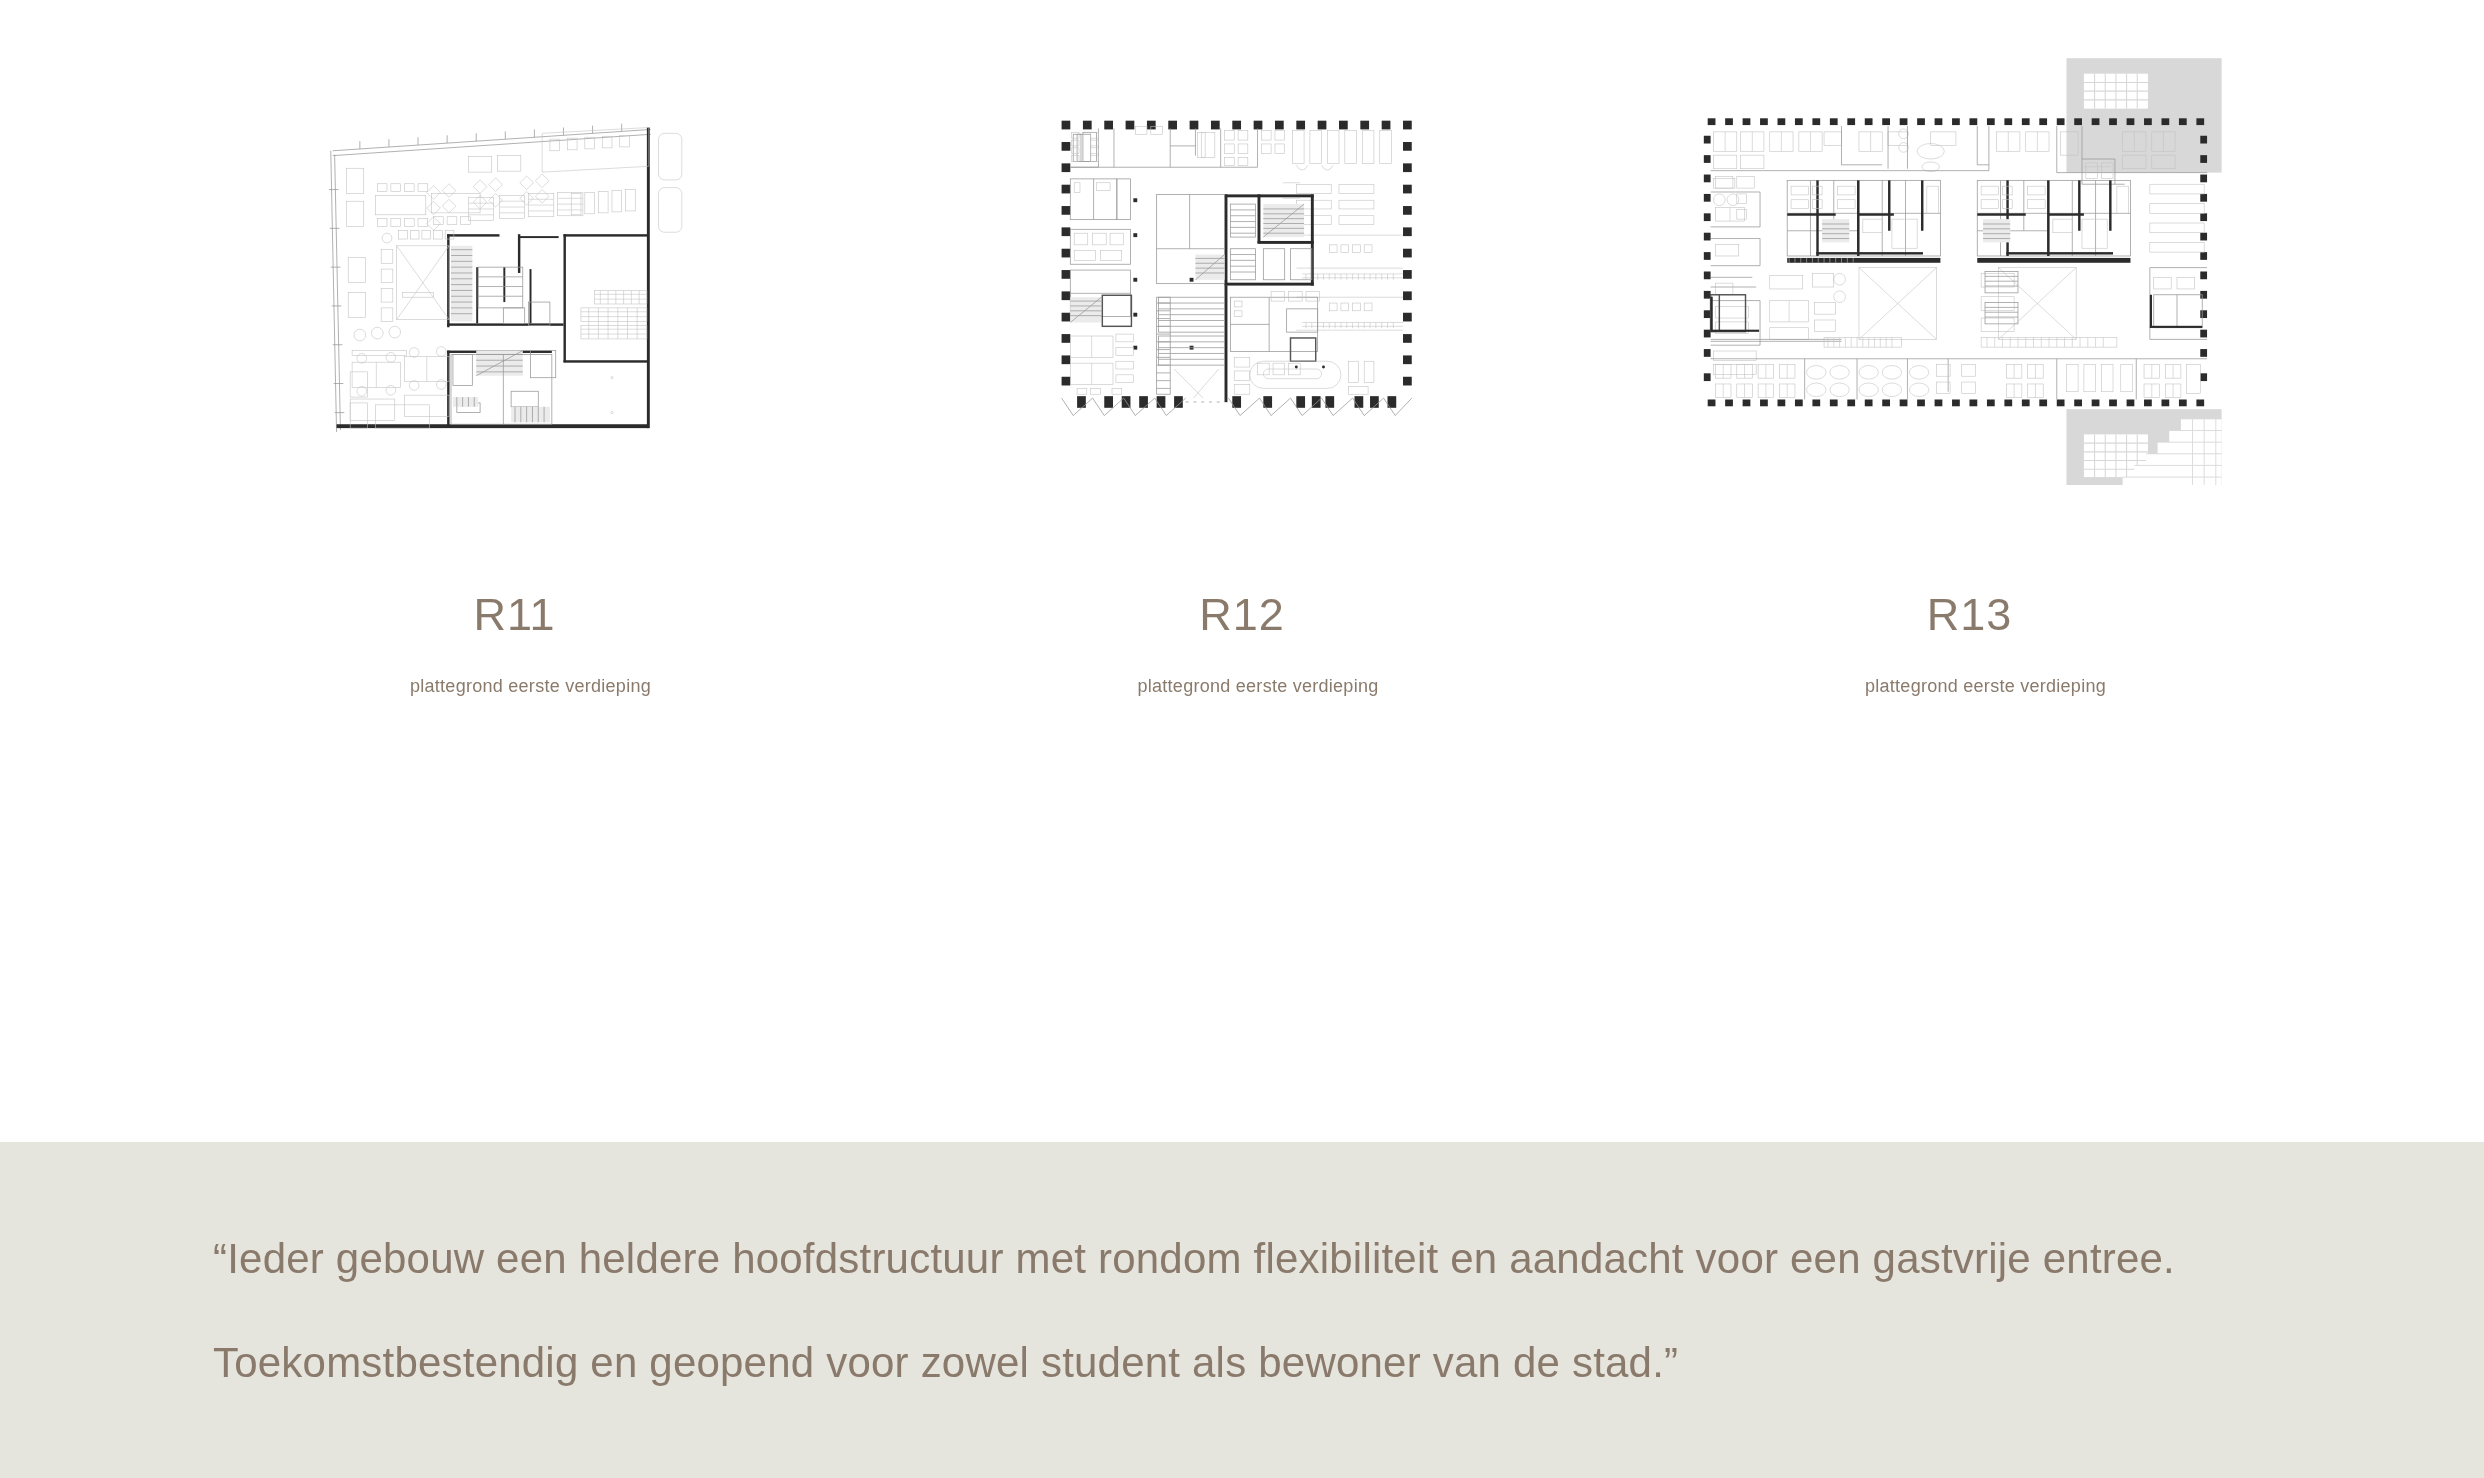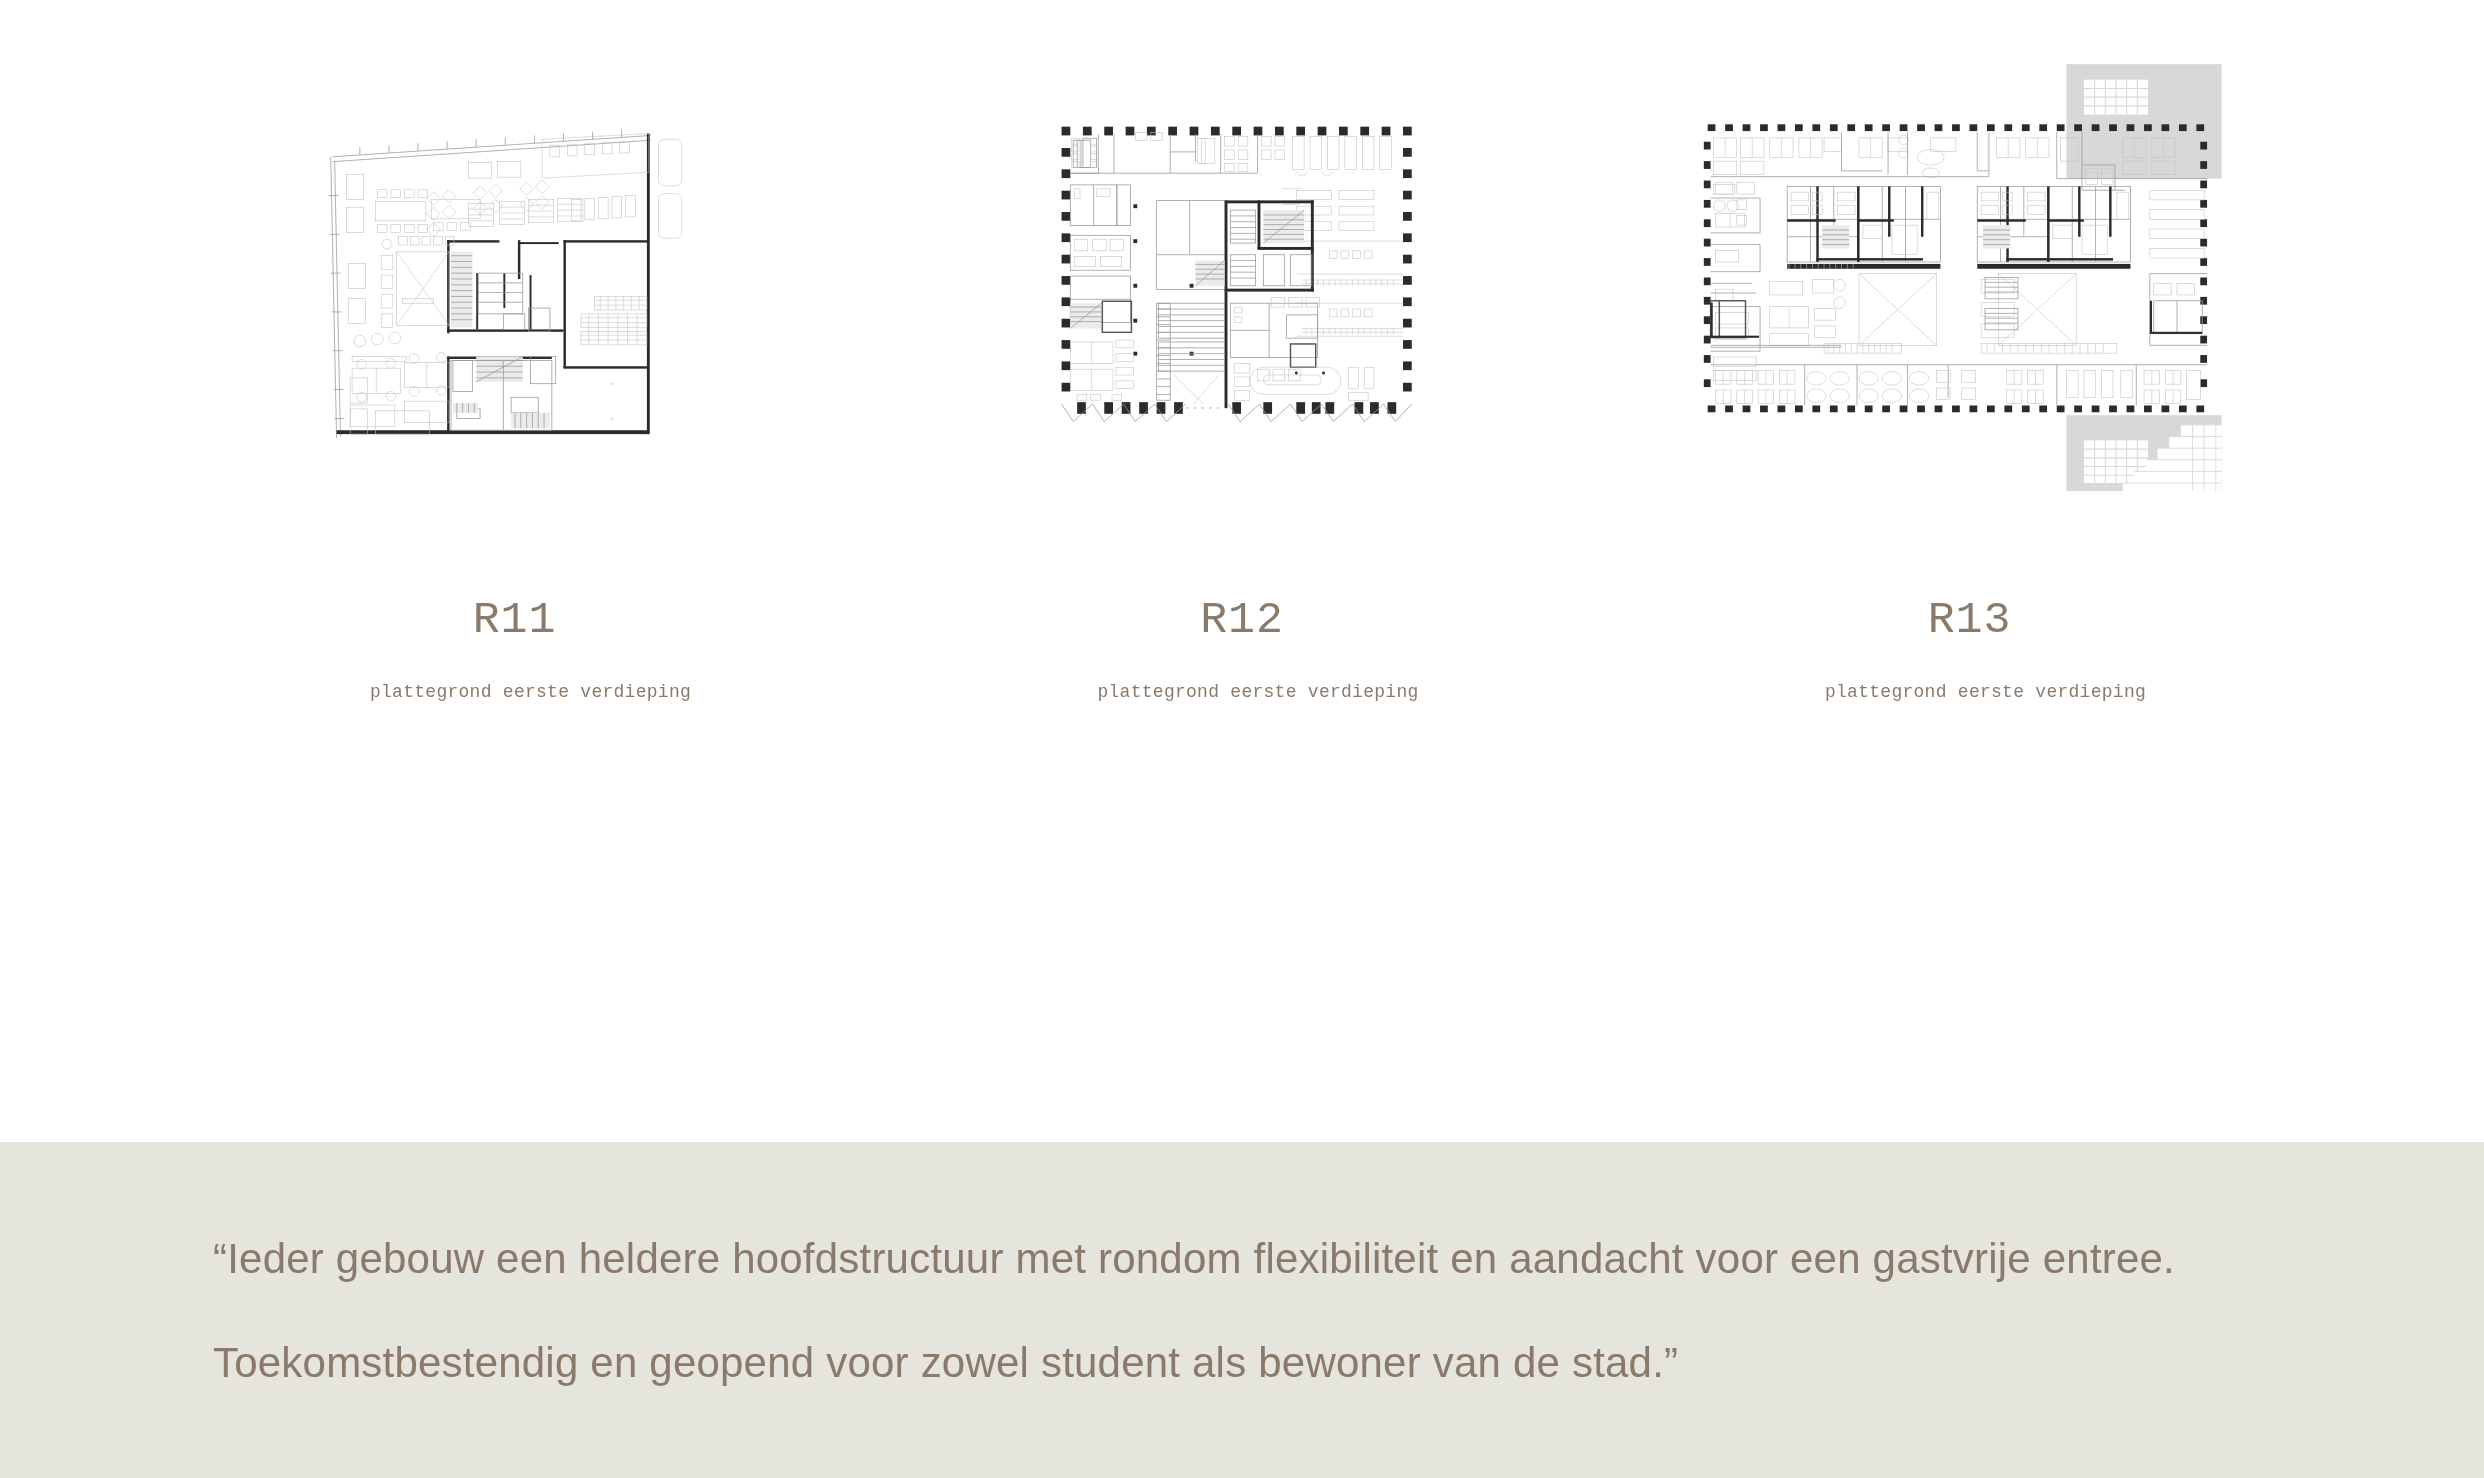--- a/index.html
+++ b/index.html
@@ -6,23 +6,22 @@
   html,body{ width:2484px; height:1479px; }
   body{
     background:#ffffff;
     font-family:"Liberation Sans", sans-serif;
     overflow:hidden;
   }
   .page{ position:relative; width:2484px; height:1479px; background:#fff; }
 
   
   .plans-section{
-    position:absolute; left:0; top:6px; width:2178px; height:1142px;
+    position:absolute; left:0; top:0; width:2178px; height:1142px;
     background:#ffffff;
-    font-family:Liberation Mono, monospace;
   }
   .plans-row{
     position:absolute; left:0; top:0; width:2484px; height:970px;
     display:flex; align-items:flex-start; justify-content:space-between;
     padding:0 165px;
   }
   .plan-card{
     width:699px; position:relative;
     display:flex; flex-direction:column; align-items:center;
   }

